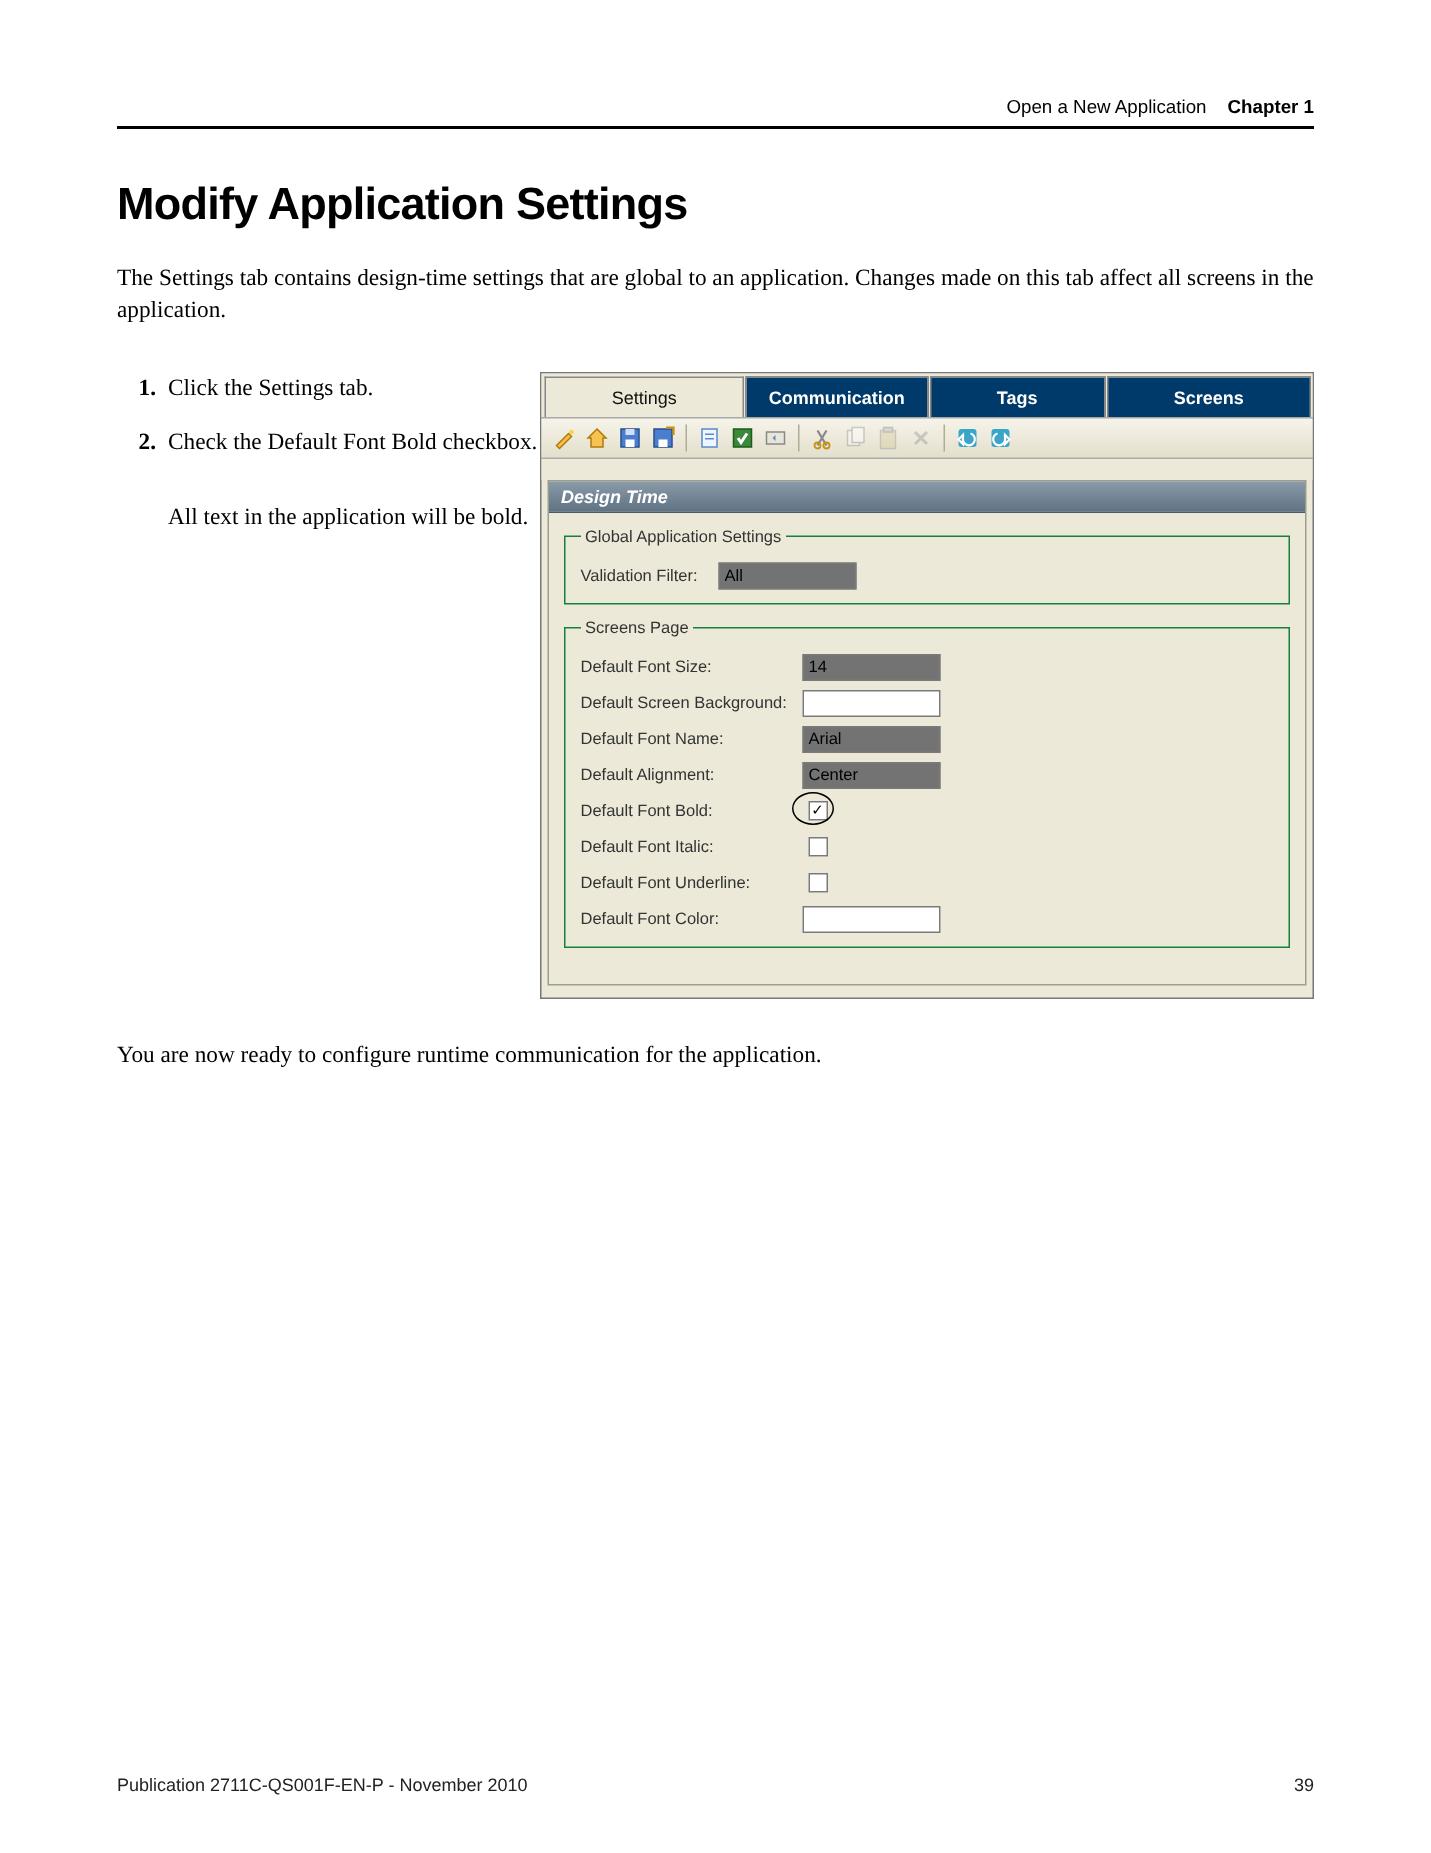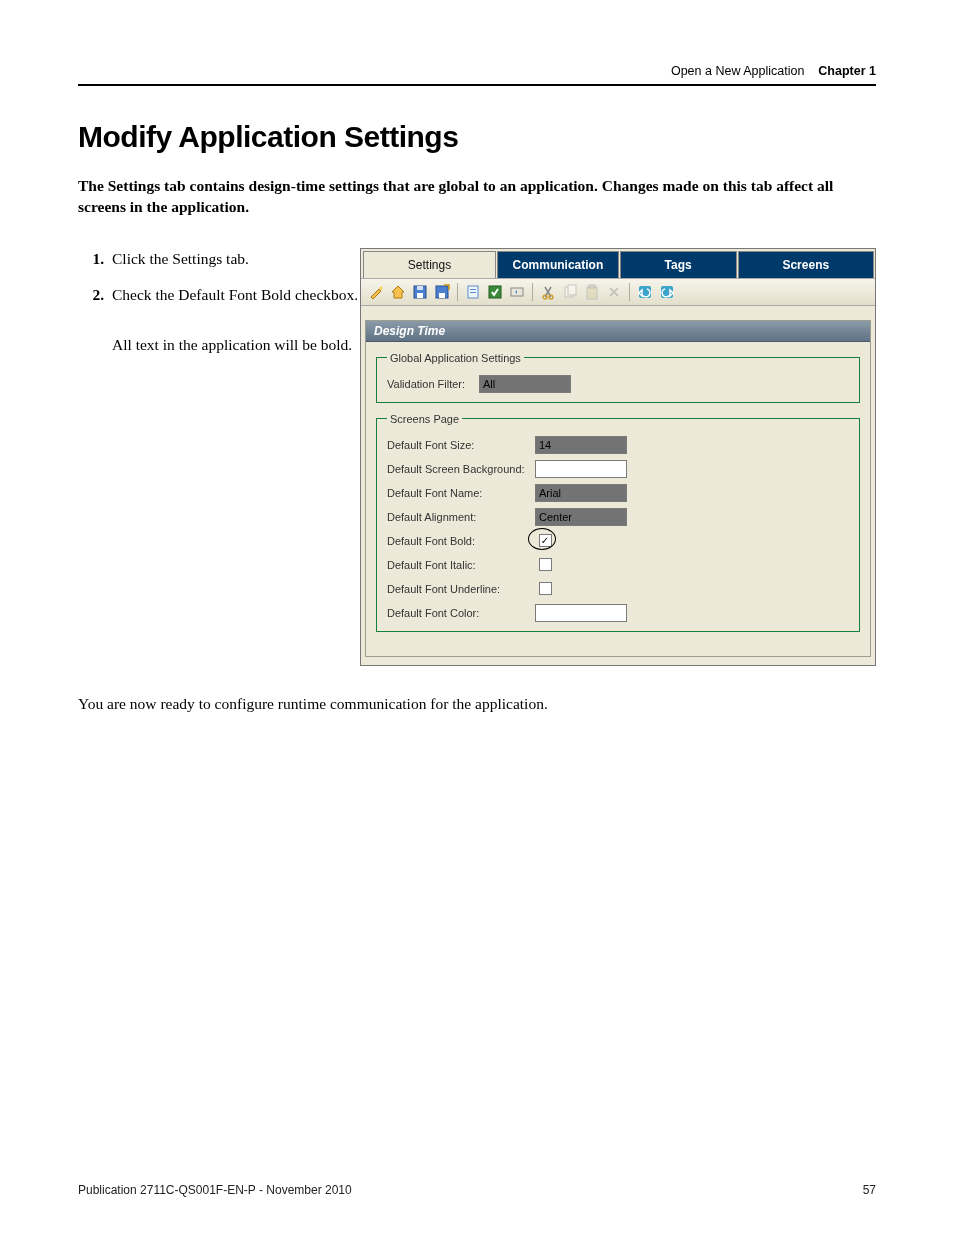--- a/index.html
+++ b/index.html
@@ -35,21 +35,20 @@
     font-family: Arial, Helvetica, sans-serif;
     font-weight: bold;
     font-size: 30px;
     margin: 0 0 22px 0;
     letter-spacing: -0.5px;
   }
   p.intro {
     font-size: 15.5px;
     line-height: 1.35;
     margin: 0 0 30px 0;
-    font-weight: bold;
   }
   .content-row {
     display: flex;
     align-items: flex-start;
   }
   .steps {
     width: 282px;
     flex: 0 0 282px;
   }
   .steps ol {
@@ -422,14 +421,14 @@
       </div>
     </div>
   </div>
 
   <p class="outro">You are now ready to configure runtime communication for the application.</p>
 
 </div>
 
 <div class="footer">
   <span>Publication 2711C-QS001F-EN-P - November 2010</span>
-  <span>57</span>
+  <span>39</span>
 </div>
 
 </body></html>

